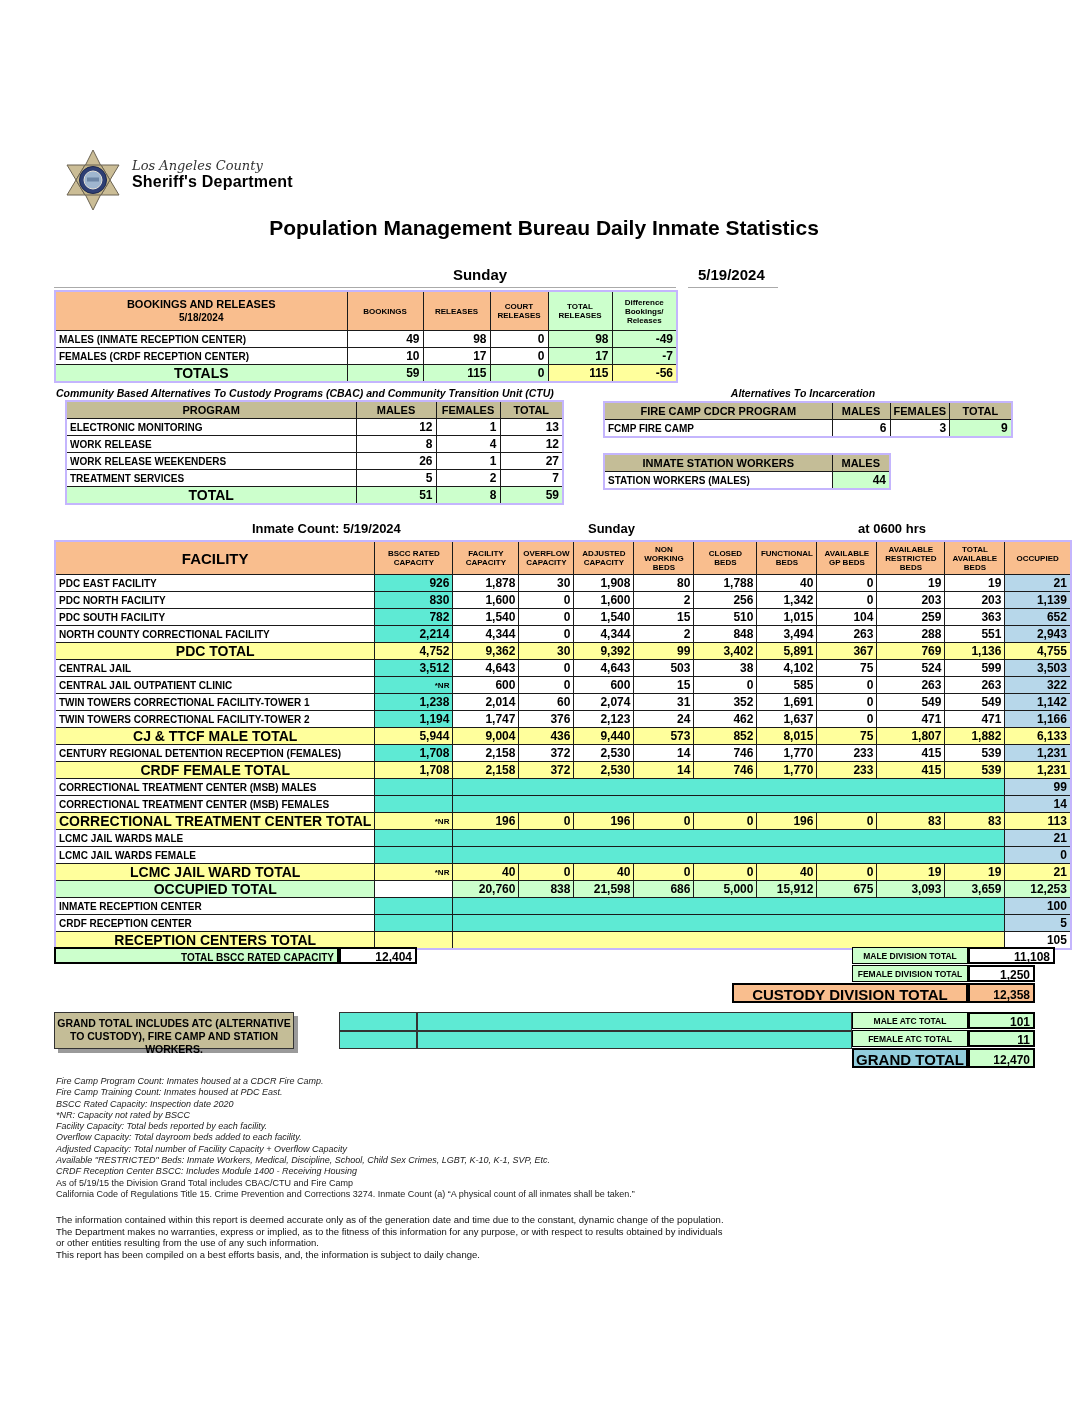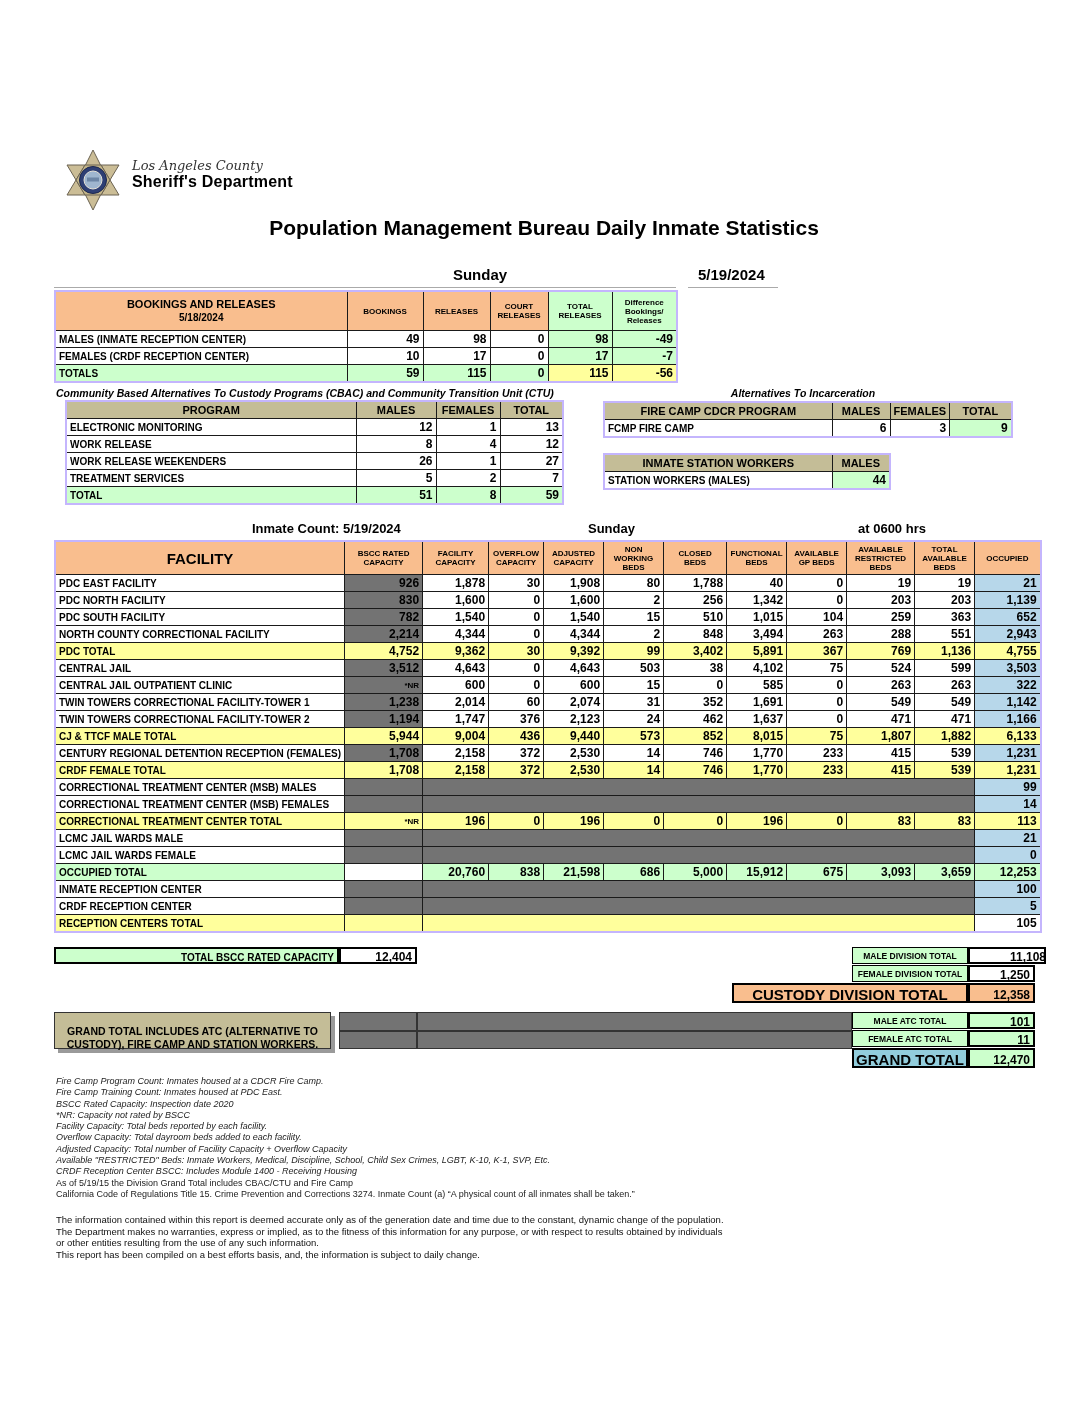--- a/index.html
+++ b/index.html
@@ -17,24 +17,24 @@
                 font-size:15px;font-weight:bold;}
   .dateline-date{position:absolute;left:698px;top:266px;font-size:15px;font-weight:bold;}
   .rule{position:absolute;height:1px;background:#aaa;}
   
   table{border-collapse:collapse;table-layout:fixed;}
   td,th{border:1px solid #1a1a1a;padding:0 3px;overflow:hidden;white-space:nowrap;
         font-weight:bold;vertical-align:middle;}
   .outer{border:2px solid #c4b5fd;}
   .num{text-align:right;font-size:12px;}
   .lbl{text-align:left;font-size:10px;}
-  .rlbl{text-align:left;font-size:10px;}
+  .rlbl{text-align:center;font-size:14px;}
   .chead{text-align:center;font-size:8px;line-height:9px;white-space:normal;}
   .orange{background:#F9BE8E;} .green{background:#CCFFCC;} .yellow{background:#FFFF9C;}
-  .blue{background:#B7D7EA;} .gray{background:#737373;} .tan{background:#C4BD97;}
+  .blue{background:#B7D7EA;} .gray{background:#5eead4;} .tan{background:#C4BD97;}
   .cyan{background:#92CDDC;} .white{background:#fff;}
   
   .bookings{position:absolute;left:54px;top:290px;}
   .bookings td{height:16px;}
   .bookings .hmain{text-align:center;font-size:11px;line-height:13px;white-space:normal;}
   
   .cbac-title{position:absolute;left:56px;top:387px;font-size:10.5px;font-weight:bold;font-style:italic;}
   .cbac{position:absolute;left:54px;top:400px;margin-left:11px;}
   .cbac td{height:16px;}
   .ati-title{position:absolute;left:603px;top:387px;width:400px;text-align:center;
@@ -53,23 +53,23 @@
   .facility .fhead{font-size:15px;text-align:center;}
   
   .subrow{position:absolute;display:flex;}
   .subcell{border:2px solid #000;height:17px;line-height:17px;box-sizing:border-box;
            font-weight:bold;overflow:hidden;white-space:nowrap;}
   .sc-lbl{font-size:10px;text-align:right;padding-right:3px;}
   .sc-small{font-size:8.5px;text-align:center;border:1.5px solid #000;}
   .sc-val{font-size:12px;text-align:right;padding-right:3px;}
   .sc-big{font-size:15px;text-align:center;}
   
-  .gbox-note{position:absolute;left:54px;top:1012px;width:277px;height:37px;background:#C4BD97;
+  .gbox-note{position:absolute;left:54px;top:1012px;width:240px;height:37px;background:#C4BD97;
              border:1.5px solid #333;box-sizing:border-box;font-size:10.5px;font-weight:bold;
-             text-align:center;line-height:13px;padding-top:12px;box-shadow:4px 4px 0 #9a9a9a;}
+             text-align:center;line-height:13px;padding-top:4px;box-shadow:4px 4px 0 #9a9a9a;}
   .gcell{position:absolute;border:1.5px solid #333;box-sizing:border-box;height:18.5px;}
   
   .footnotes{position:absolute;left:56px;top:1076px;font-size:9px;line-height:11.3px;color:#222;}
   .footnotes .it{font-style:italic;}
   .disclaimer{position:absolute;left:56px;top:1214px;font-size:9.5px;line-height:11.5px;color:#111;}
 </style>
 </head>
 <body>
 
 <div class="page">
@@ -471,20 +471,34 @@
           <td class="gray" colspan="9"></td>
           <td class="num blue">21</td>
         </tr>
         <tr>
           <td class="lbl white">LCMC JAIL WARDS FEMALE</td>
           <td class="gray"></td>
           <td class="gray" colspan="9"></td>
           <td class="num blue">0</td>
         </tr>
         <tr>
+          <td class="rlbl yellow">LCMC JAIL WARD TOTAL</td>
+          <td class="num yellow" style="font-size:8px">*NR</td>
+          <td class="num yellow" style="">40</td>
+          <td class="num yellow" style="">0</td>
+          <td class="num yellow" style="">40</td>
+          <td class="num yellow" style="">0</td>
+          <td class="num yellow" style="">0</td>
+          <td class="num yellow" style="">40</td>
+          <td class="num yellow" style="">0</td>
+          <td class="num yellow" style="">19</td>
+          <td class="num yellow" style="">19</td>
+          <td class="num yellow" style="">21</td>
+        </tr>
+        <tr>
           <td class="rlbl green">OCCUPIED TOTAL</td>
           <td class="num white" style=""></td>
           <td class="num green" style="">20,760</td>
           <td class="num green" style="">838</td>
           <td class="num green" style="">21,598</td>
           <td class="num green" style="">686</td>
           <td class="num green" style="">5,000</td>
           <td class="num green" style="">15,912</td>
           <td class="num green" style="">675</td>
           <td class="num green" style="">3,093</td>
@@ -511,21 +525,21 @@
         </tr>
       </tbody>
   </table>
 
   <div class="subrow" style="left:54px;top:947px;">
     <div class="subcell sc-lbl green" style="width:285px;">TOTAL BSCC RATED CAPACITY</div>
     <div class="subcell sc-val white" style="width:78px;">12,404</div>
   </div>
   <div class="subrow" style="left:852px;top:947px;">
     <div class="subcell sc-small green" style="width:116px;">MALE DIVISION TOTAL</div>
-    <div class="subcell sc-val white" style="width:78px;padding-left:40px;">11,108</div>
+    <div class="subcell sc-val white" style="width:87px;padding-left:40px;">11,108</div>
   </div>
   <div class="subrow" style="left:852px;top:965px;">
     <div class="subcell sc-small green" style="width:116px;">FEMALE DIVISION TOTAL</div>
     <div class="subcell sc-val white" style="width:67px;">1,250</div>
   </div>
   <div class="subrow" style="left:732px;top:983px;">
     <div class="subcell sc-big orange" style="width:236px;height:20px;line-height:20px;">CUSTODY DIVISION TOTAL</div>
     <div class="subcell sc-val orange" style="width:67px;height:20px;line-height:20px;">12,358</div>
   </div>
 

